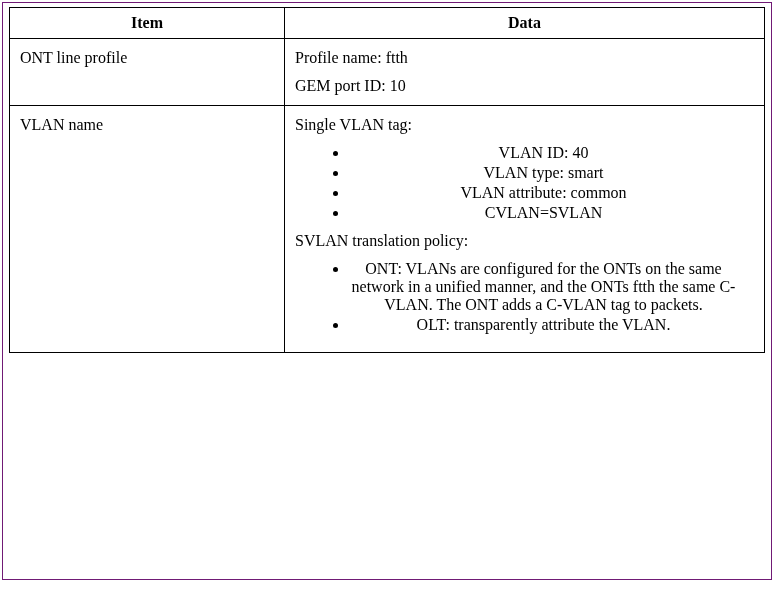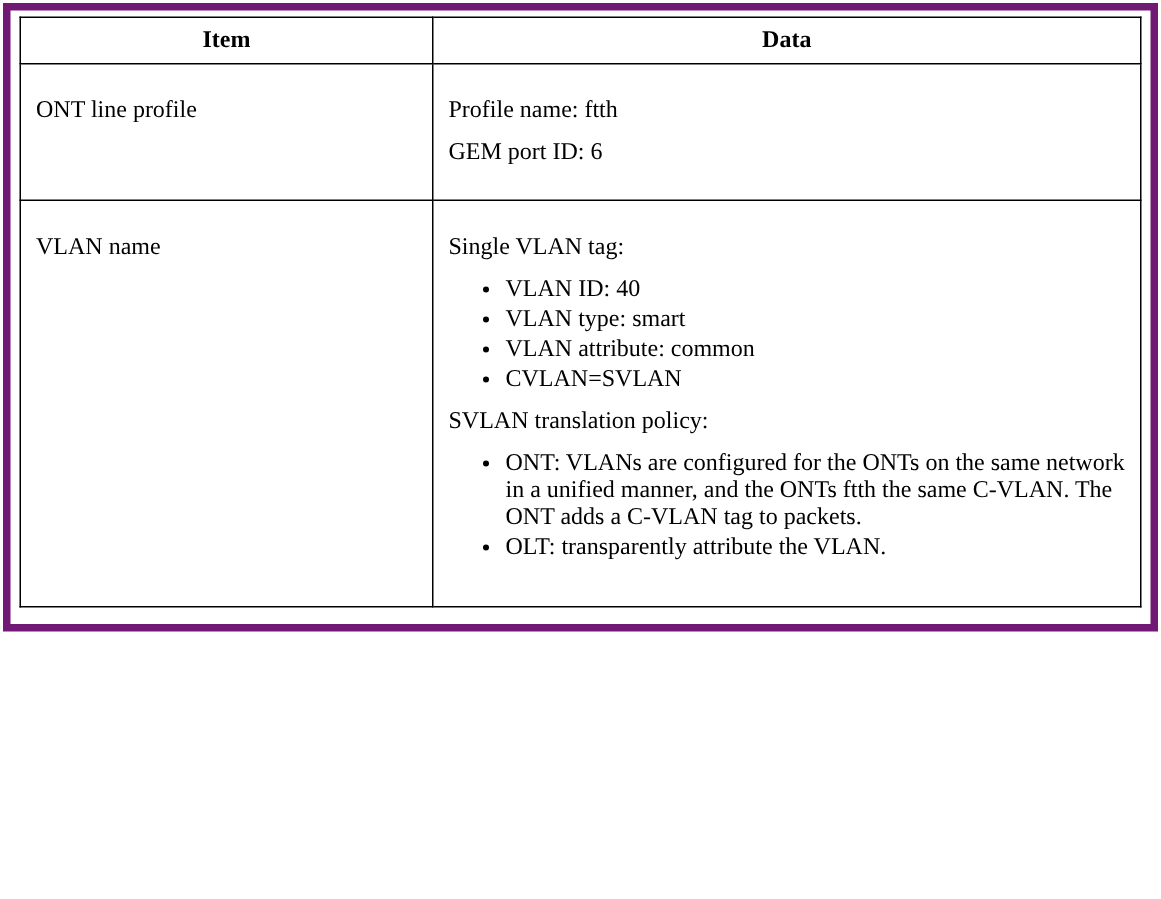--- a/index.html
+++ b/index.html
@@ -6,46 +6,46 @@
       margin: 0;
       padding: 2px;
       font-family: "Times New Roman", Times, serif;
       font-size: 16px;
       color: #000;
       background: #fff;
       width: 774px;
       box-sizing: border-box;
     }
     .outer-wrap {
-      border: 5px solid #701a75;
+      border: 1px solid #701a75;
       padding: 4px 6px;
       box-sizing: border-box;
-      height: 419px;
+      height: 578px;
     }
     table {
       border-collapse: collapse;
       width: 100%;
       table-layout: fixed;
     }
     th, td {
       border: 1px solid #000;
-      padding: 20px 10px;
+      padding: 8px 10px;
       vertical-align: top;
       text-align: left;
     }
     th {
       font-weight: bold;
       text-align: center;
       padding: 6px 10px;
     }
     col.item-col { width: 275px; }
     col.data-col { width: auto; }
     p { margin: 10px 0; }
     ul { margin: 10px 0; padding-left: 38px; }
-    li { margin: 2px 0; list-style-type: disc; }
+    li { margin: 2px 16px; list-style-type: disc; text-align: center; }
     .cell p:first-child { margin-top: 2px; }
     .cell p:last-child { margin-bottom: 2px; }
   </style>
 </head>
 <body>
 
 <div class="outer-wrap">
   <table>
     <colgroup>
       <col class="item-col">
@@ -57,21 +57,21 @@
         <th>Data</th>
       </tr>
     </thead>
     <tbody>
       <tr>
         <td class="cell">
           <p>ONT line profile</p>
         </td>
         <td class="cell">
           <p>Profile name: ftth</p>
-          <p>GEM port ID: 6</p>
+          <p>GEM port ID: 10</p>
         </td>
       </tr>
       <tr>
         <td class="cell">
           <p>VLAN name</p>
         </td>
         <td class="cell">
           <p>Single VLAN tag:</p>
           <ul>
             <li>VLAN ID: 40</li>

